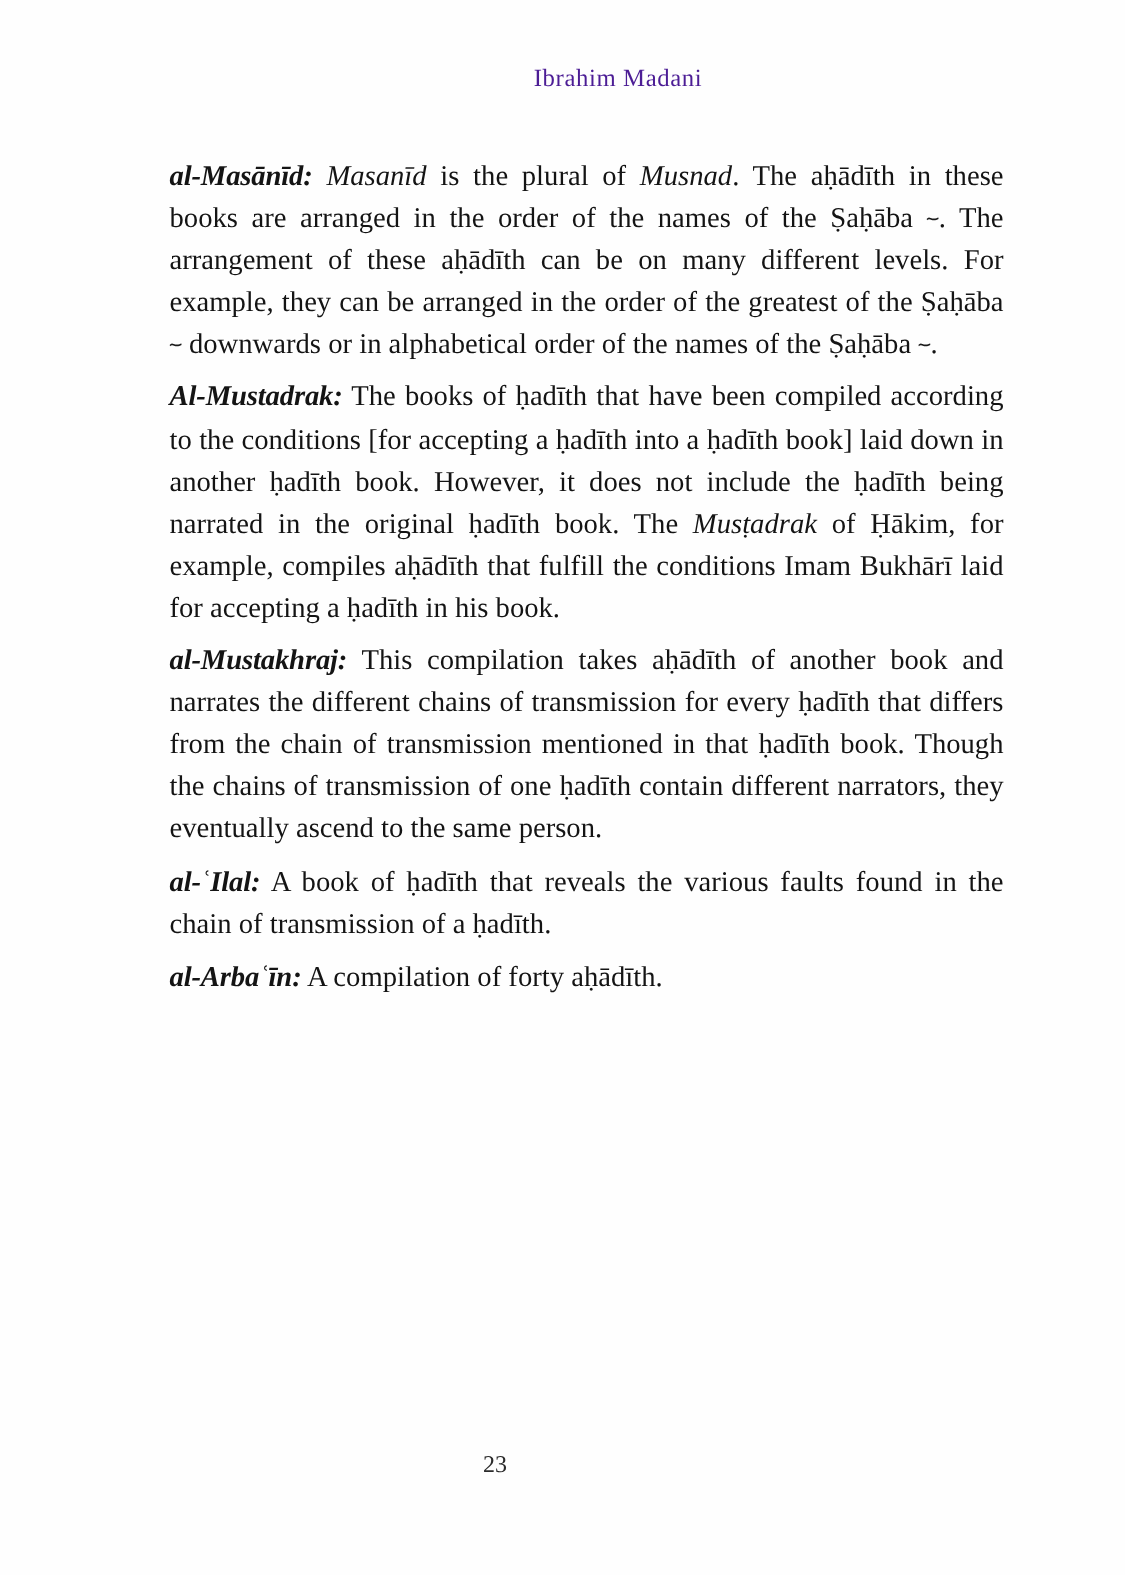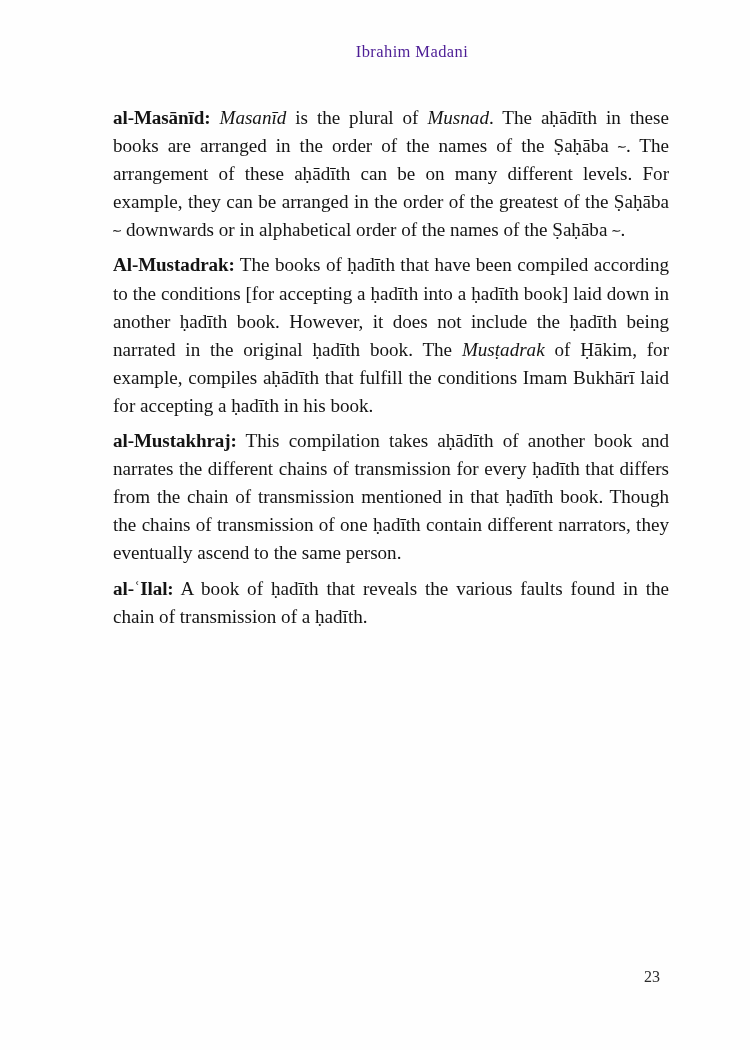--- a/index.html
+++ b/index.html
@@ -41,37 +41,38 @@
     text-justify: inter-word;
     color: #141414;
     hyphens: manual;
   }
   p.para:last-child {
     margin-bottom: 0;
   }
   .term {
     font-weight: bold;
     letter-spacing: -0.1px;
+    font-style: italic;
   }
   .it {
     font-style: italic;
   }
   .honorific {
     font-size: 14px;
     line-height: 0;
     vertical-align: 0.08em;
     letter-spacing: 0;
     color: #1a1a1a;
   }
   .folio {
     position: absolute;
     top: 968px;
     left: 0;
     width: 660px;
-    text-align: right;
+    text-align: center;
     font-size: 16px;
     color: #2b2b2b;
   }
 </style>
 </head>
 <body>
 
 <div class="page">
 
   <div class="running-head">Ibrahim Madani</div>
@@ -80,19 +81,20 @@
 
     <p class="para"><span class="term">al-Masānīd:</span><span> </span><span class="it">Masanīd</span><span> is the plural of </span><span class="it">Musnad</span><span>. The aḥādīth in these books are arranged in the order of the names of the Ṣaḥāba </span><span class="honorific">؅</span><span>. The arrangement of these aḥādīth can be on many different levels. For example, they can be arranged in the order of the greatest of the Ṣaḥāba </span><span class="honorific">؅</span><span> downwards or in alphabetical order of the names of the Ṣaḥāba </span><span class="honorific">؅</span><span>.</span></p>
 
 
     <p class="para"><span class="term">Al-Mustadrak:</span><span> The books of ḥadīth that have been compiled according to the conditions [for accepting a ḥadīth into a ḥadīth book] laid down in another ḥadīth book. However, it does not include the ḥadīth being narrated in the original ḥadīth book. The </span><span class="it">Musṭadrak</span><span> of Ḥākim, for example, compiles aḥādīth that fulfill the conditions Imam Bukhārī laid for accepting a ḥadīth in his book.</span></p>
 
     <p class="para"><span class="term">al-Mustakhraj:</span><span> This compilation takes aḥādīth of another book and narrates the different chains of transmission for every ḥadīth that differs from the chain of transmission mentioned in that ḥadīth book. Though the chains of transmission of one ḥadīth contain different narrators, they eventually ascend to the same person.</span></p>
 
     <p class="para"><span class="term">al-ʿIlal:</span><span> A book of ḥadīth that reveals the various faults found in the chain of transmission of a ḥadīth.</span></p>
 
+    <p class="para"><span class="term">al-Arbaʿīn:</span><span> A compilation of forty aḥādīth.</span></p>
 
 
   </div>
 
   <div class="folio">23</div>
 
 </div>
 
 </body></html>

